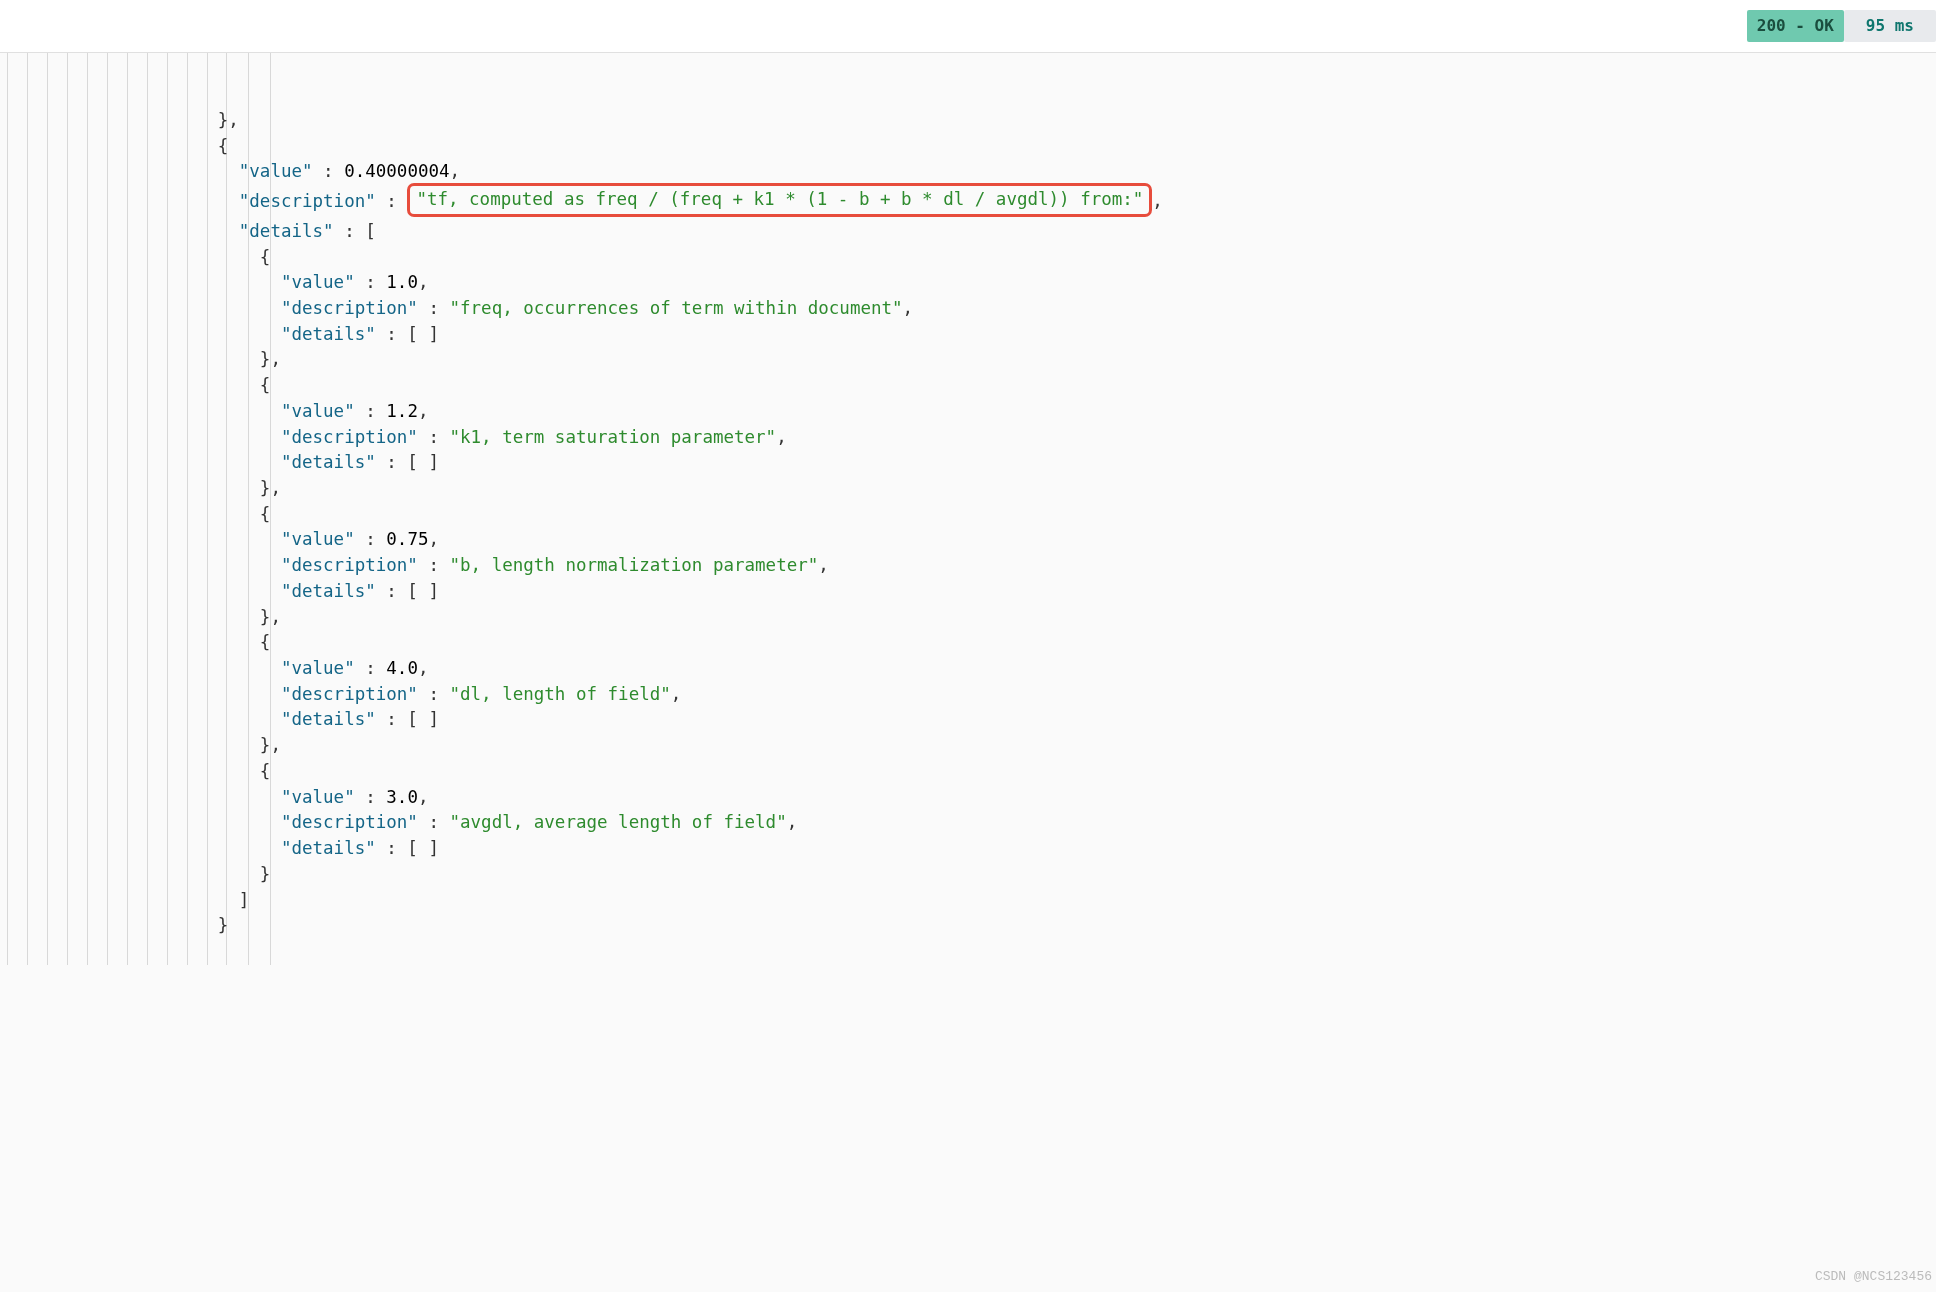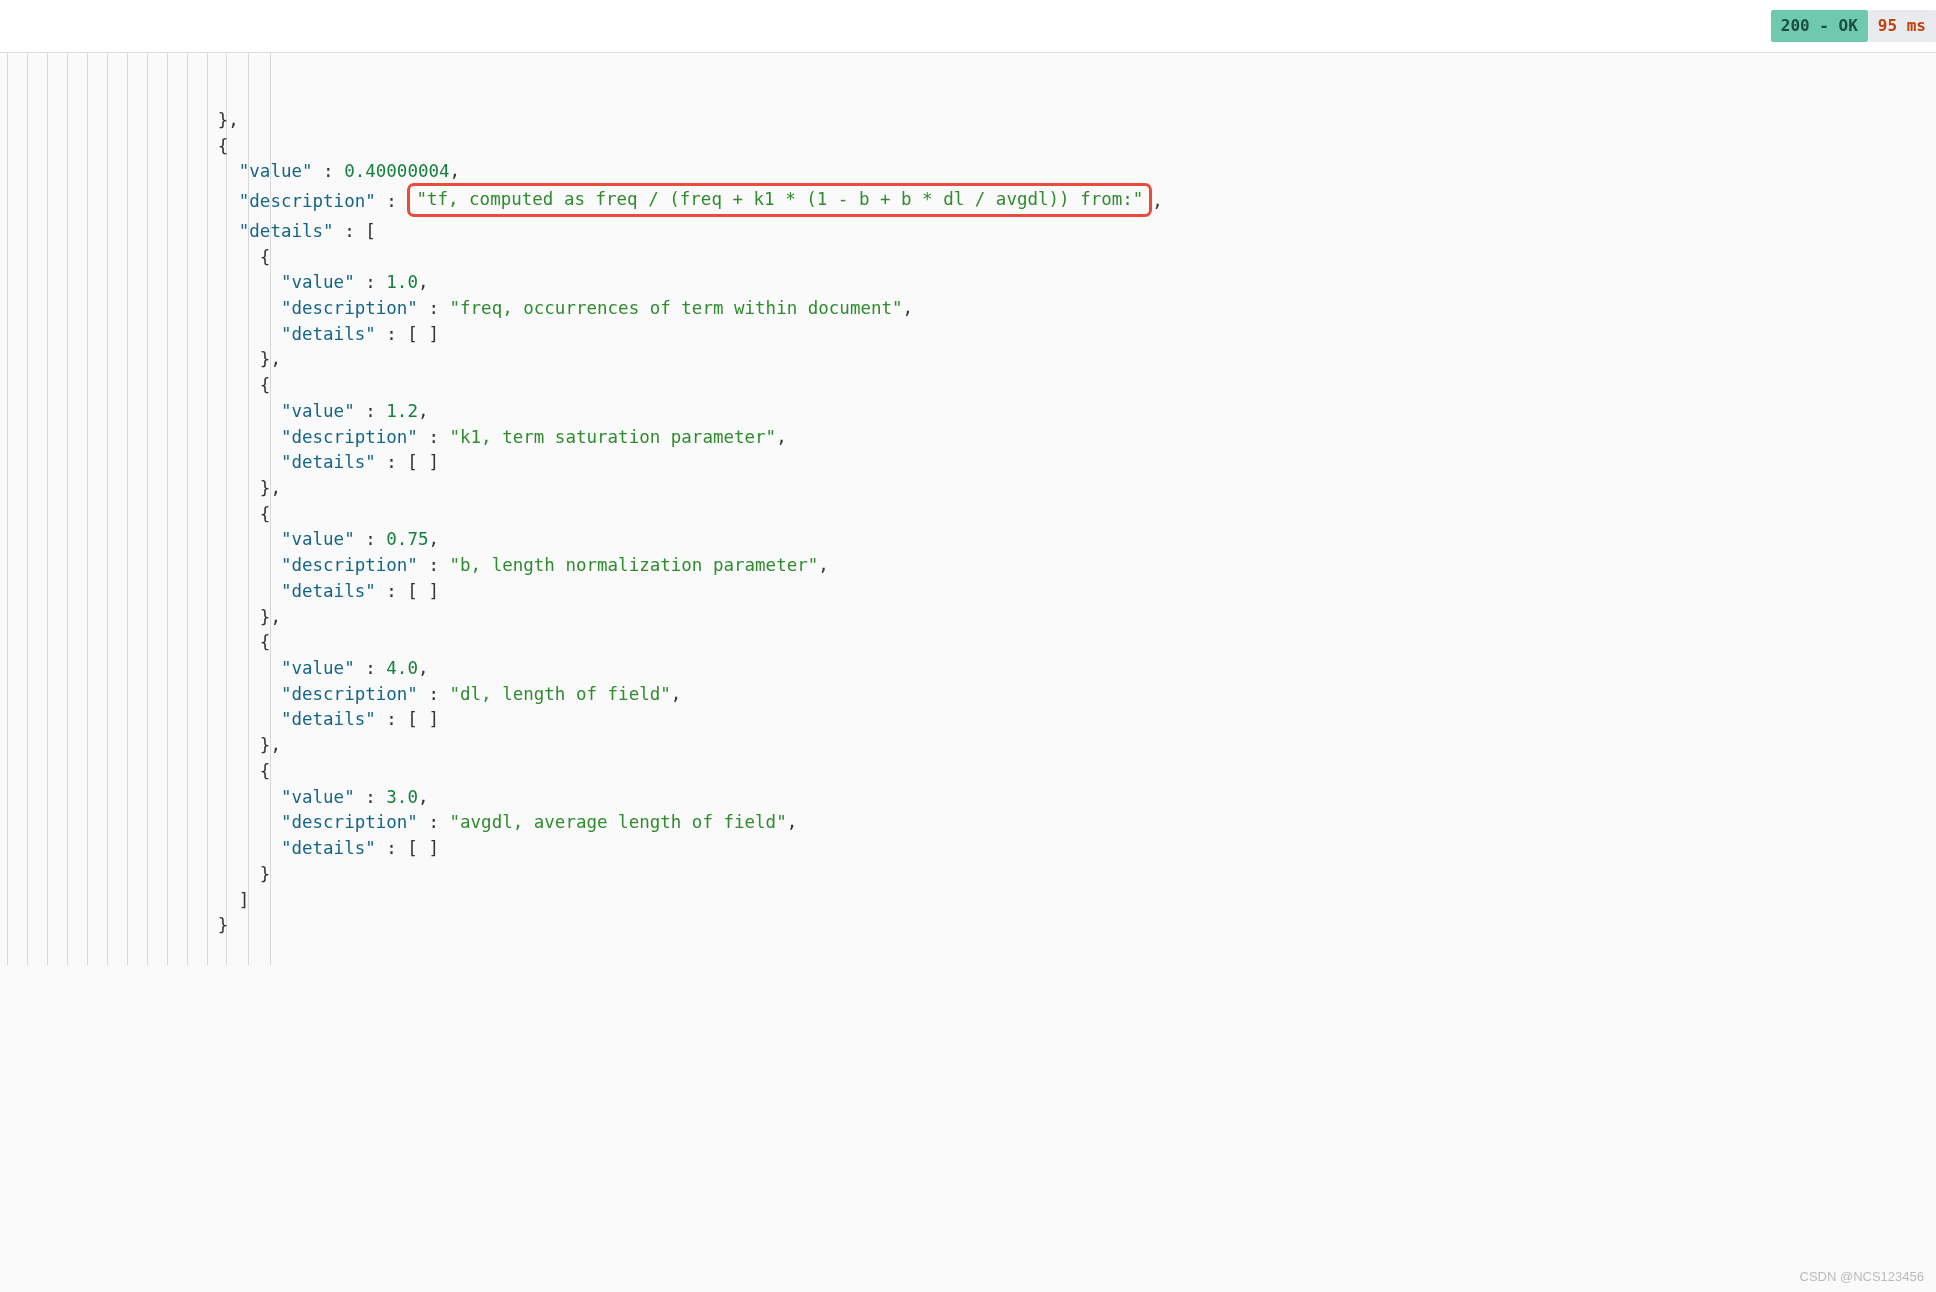--- a/index.html
+++ b/index.html
@@ -21,58 +21,58 @@
     .status-badge {
       background: #6fc9af;
       color: #1a4d3e;
       padding: 4px 10px;
       font-weight: 600;
       font-size: 16px;
       border-radius: 2px;
     }
     .time-badge {
       background: #e8eaed;
-      color: #c2410c;
-      padding: 4px 10px;
+      color: #0f766e;
+      padding: 4px 22px;
       font-weight: 600;
       font-size: 16px;
       border-radius: 2px;
     }
     .code-area {
       padding: 4px 0 0 7px;
       white-space: pre;
       position: relative;
     }
     .guide {
       position: absolute;
       top: 0;
       bottom: 0;
       width: 1px;
       background: #d8d8d8;
     }
     .line { position: relative; z-index: 2; }
     .p { color: #333; }
     .key { color: #146587; }
-    .num { color: #15803d; margin-top: 17px; }
+    .num { color: #000000; margin-top: 17px; }
     .str { color: #2e8b2e; }
     .highlight {
       border: 3px solid #e74c3c;
       border-radius: 7px;
       padding: 1px 6px;
       display: inline-block;
       position: relative;
       top: -2px;
     }
     .watermark {
       position: fixed;
       bottom: 6px;
-      right: 12px;
+      right: 4px;
       font-size: 13px;
       color: #bbb;
-      font-family: Liberation Sans, sans-serif;
+      font-family: Liberation Mono, monospace;
     }
   </style>
 </head>
 <body>
 
 <div class="header">
   <span class="status-badge">200 - OK</span>
   <span class="time-badge">95 ms</span>
 </div>
 

